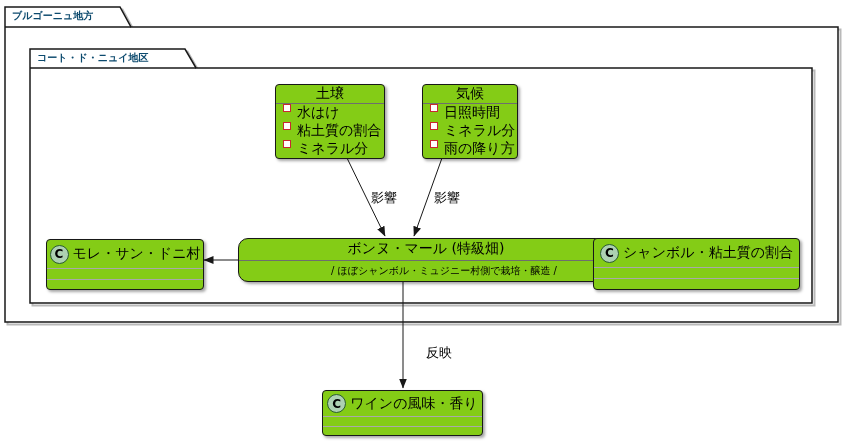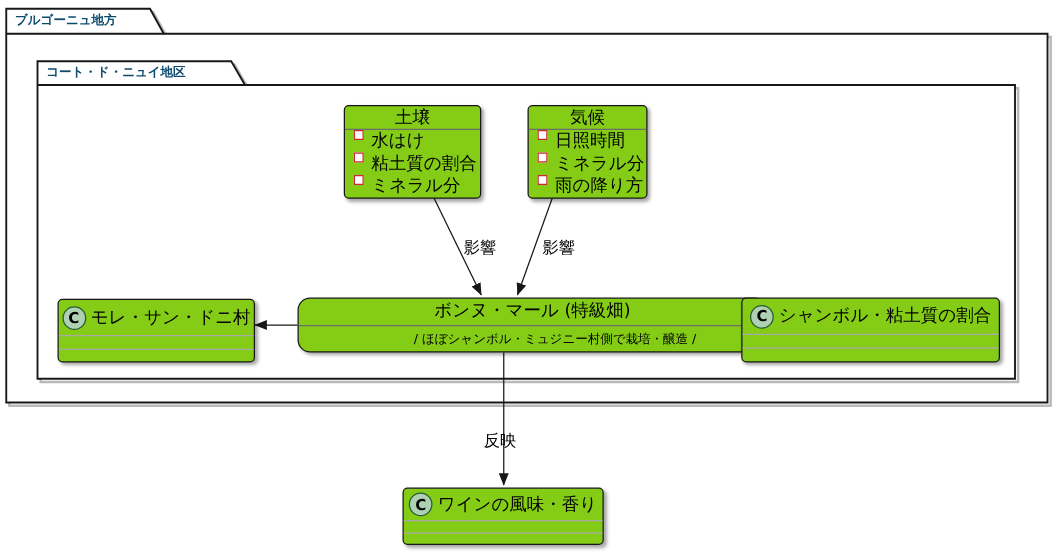--- a/index.html
+++ b/index.html
@@ -127,15 +127,15 @@
       <span>ワインの風味・香り</span>
     </div>
     <div class="uml-sep-light"></div>
     <div class="comp"></div>
     <div class="uml-sep-light"></div>
     <div class="comp"></div>
   </div>
 
   <div class="edge-label" style="left:371px;top:189px;">影響</div>
   <div class="edge-label" style="left:434px;top:189px;">影響</div>
-  <div class="edge-label" style="left:387px;top:344px;">反映</div>
+  <div class="edge-label" style="left:426px;top:344px;">反映</div>
 
 </div>
 
 </body></html>

